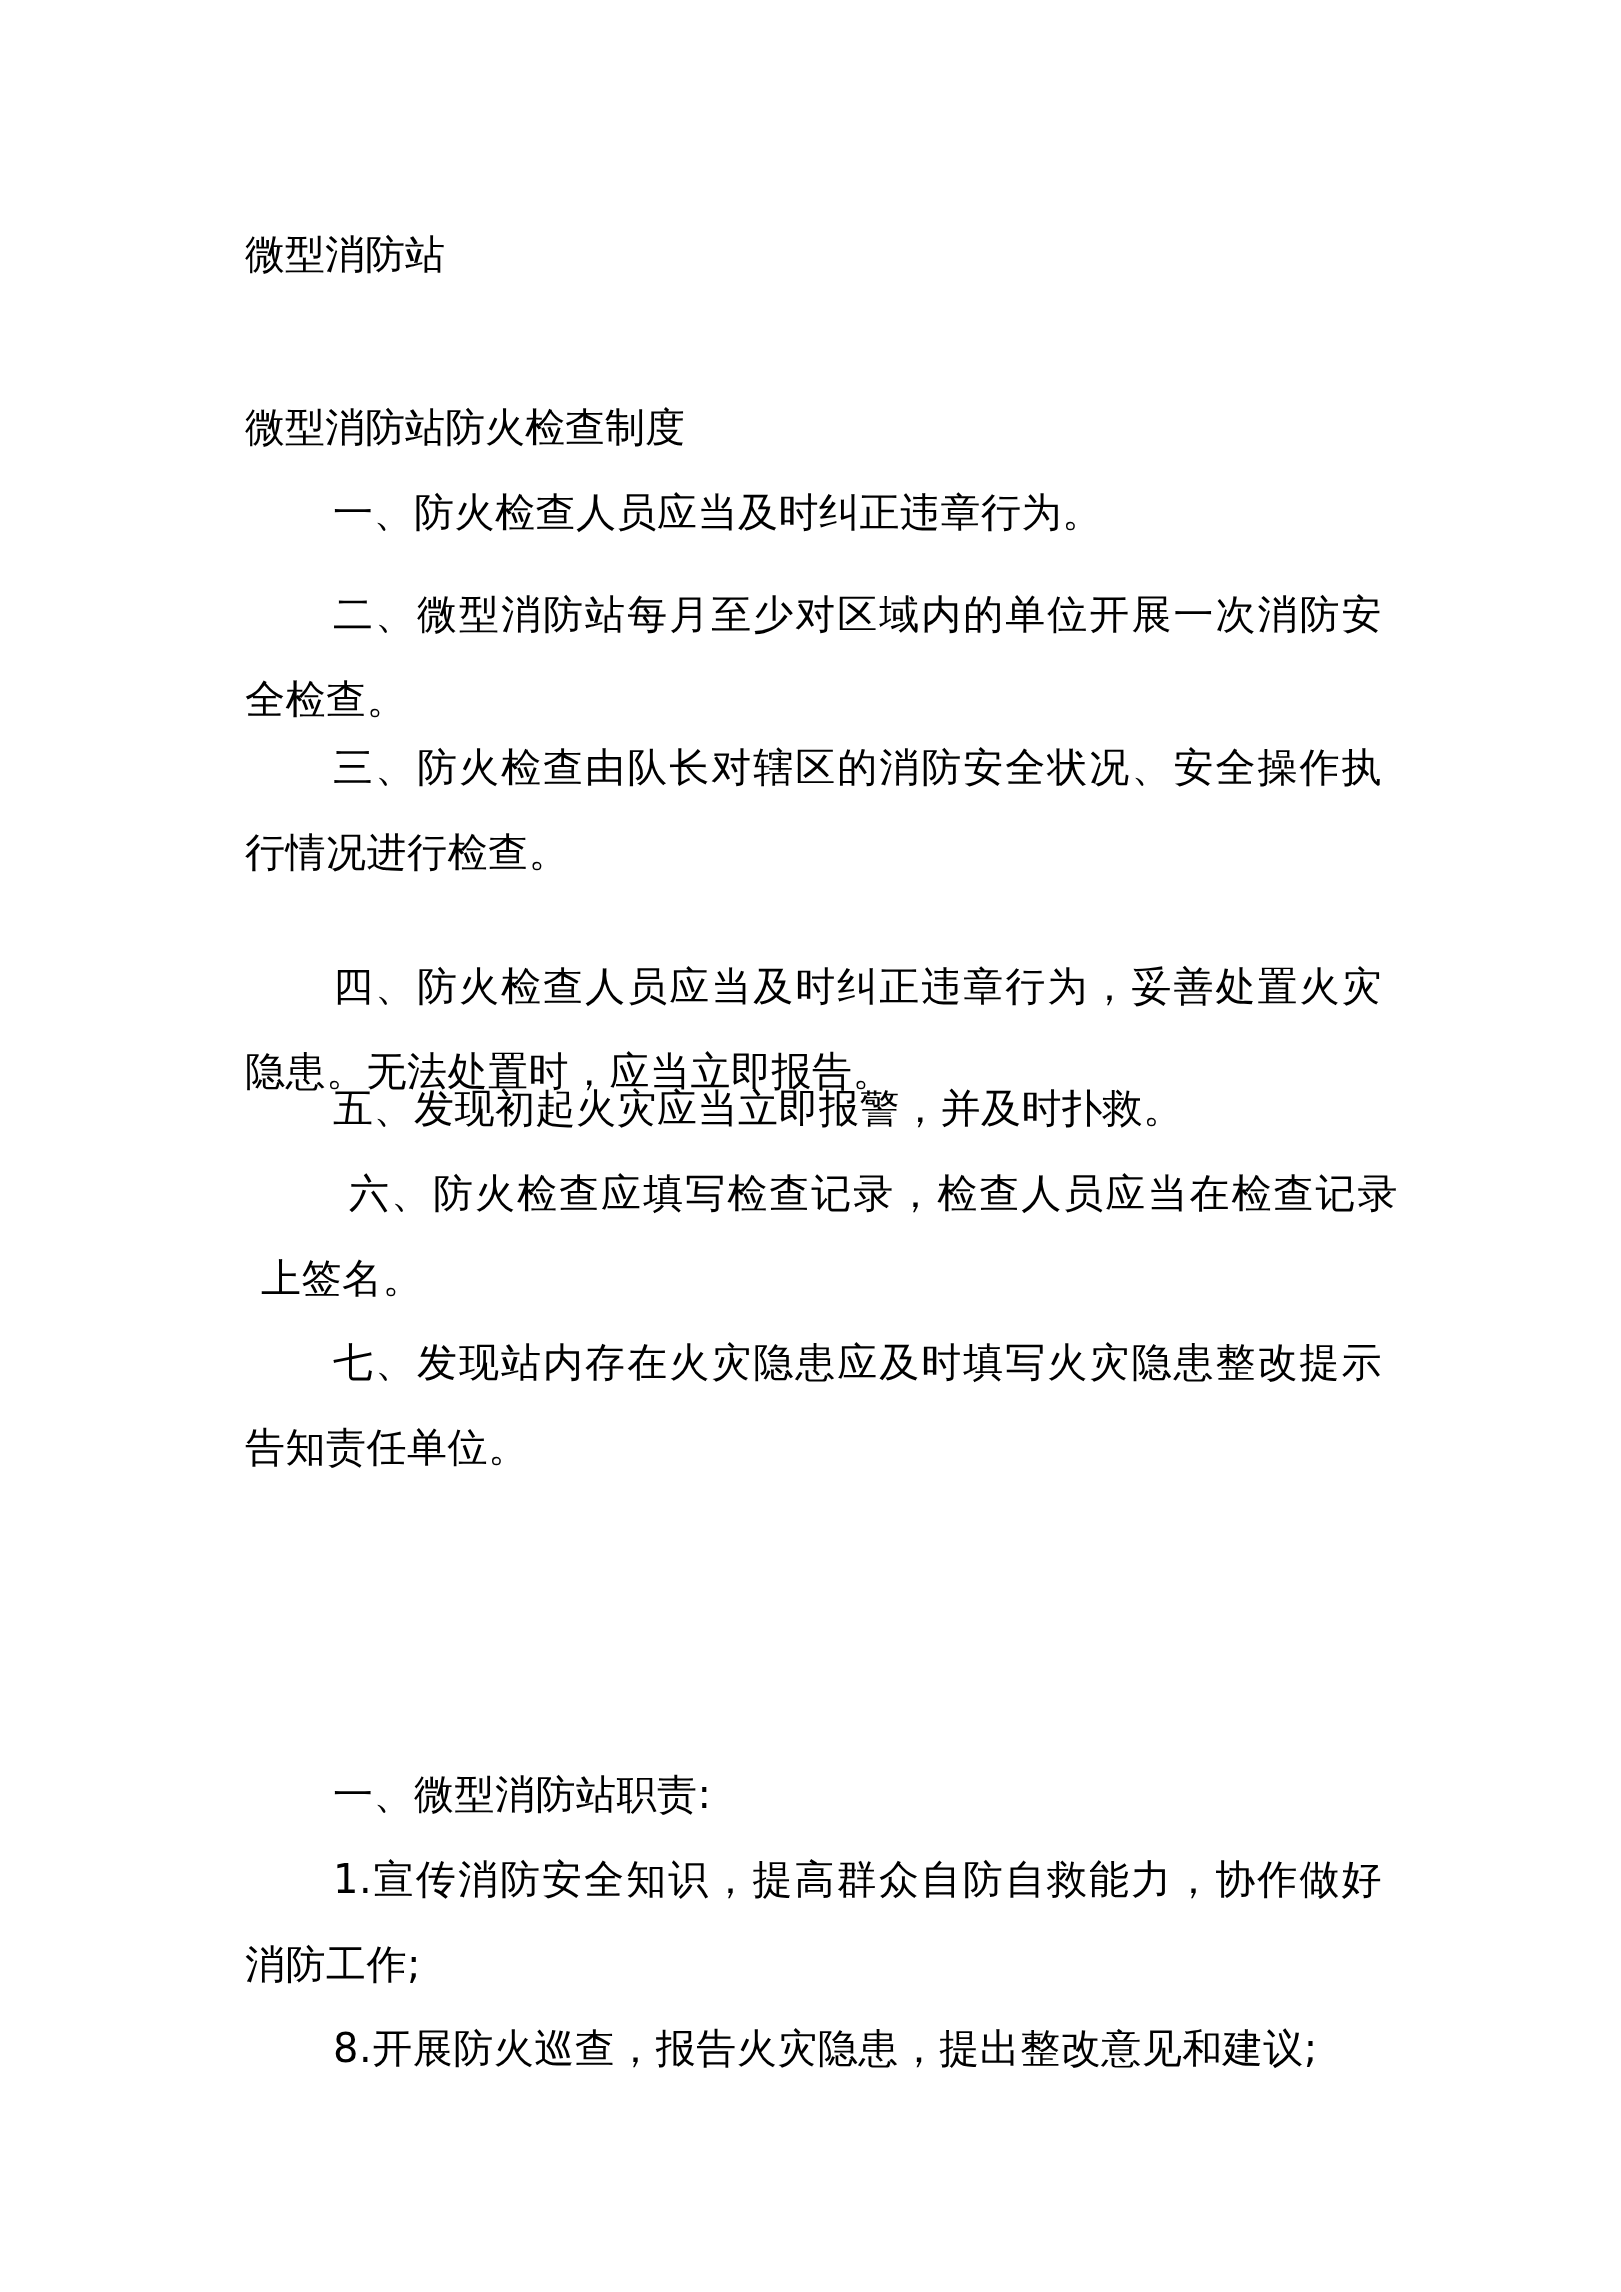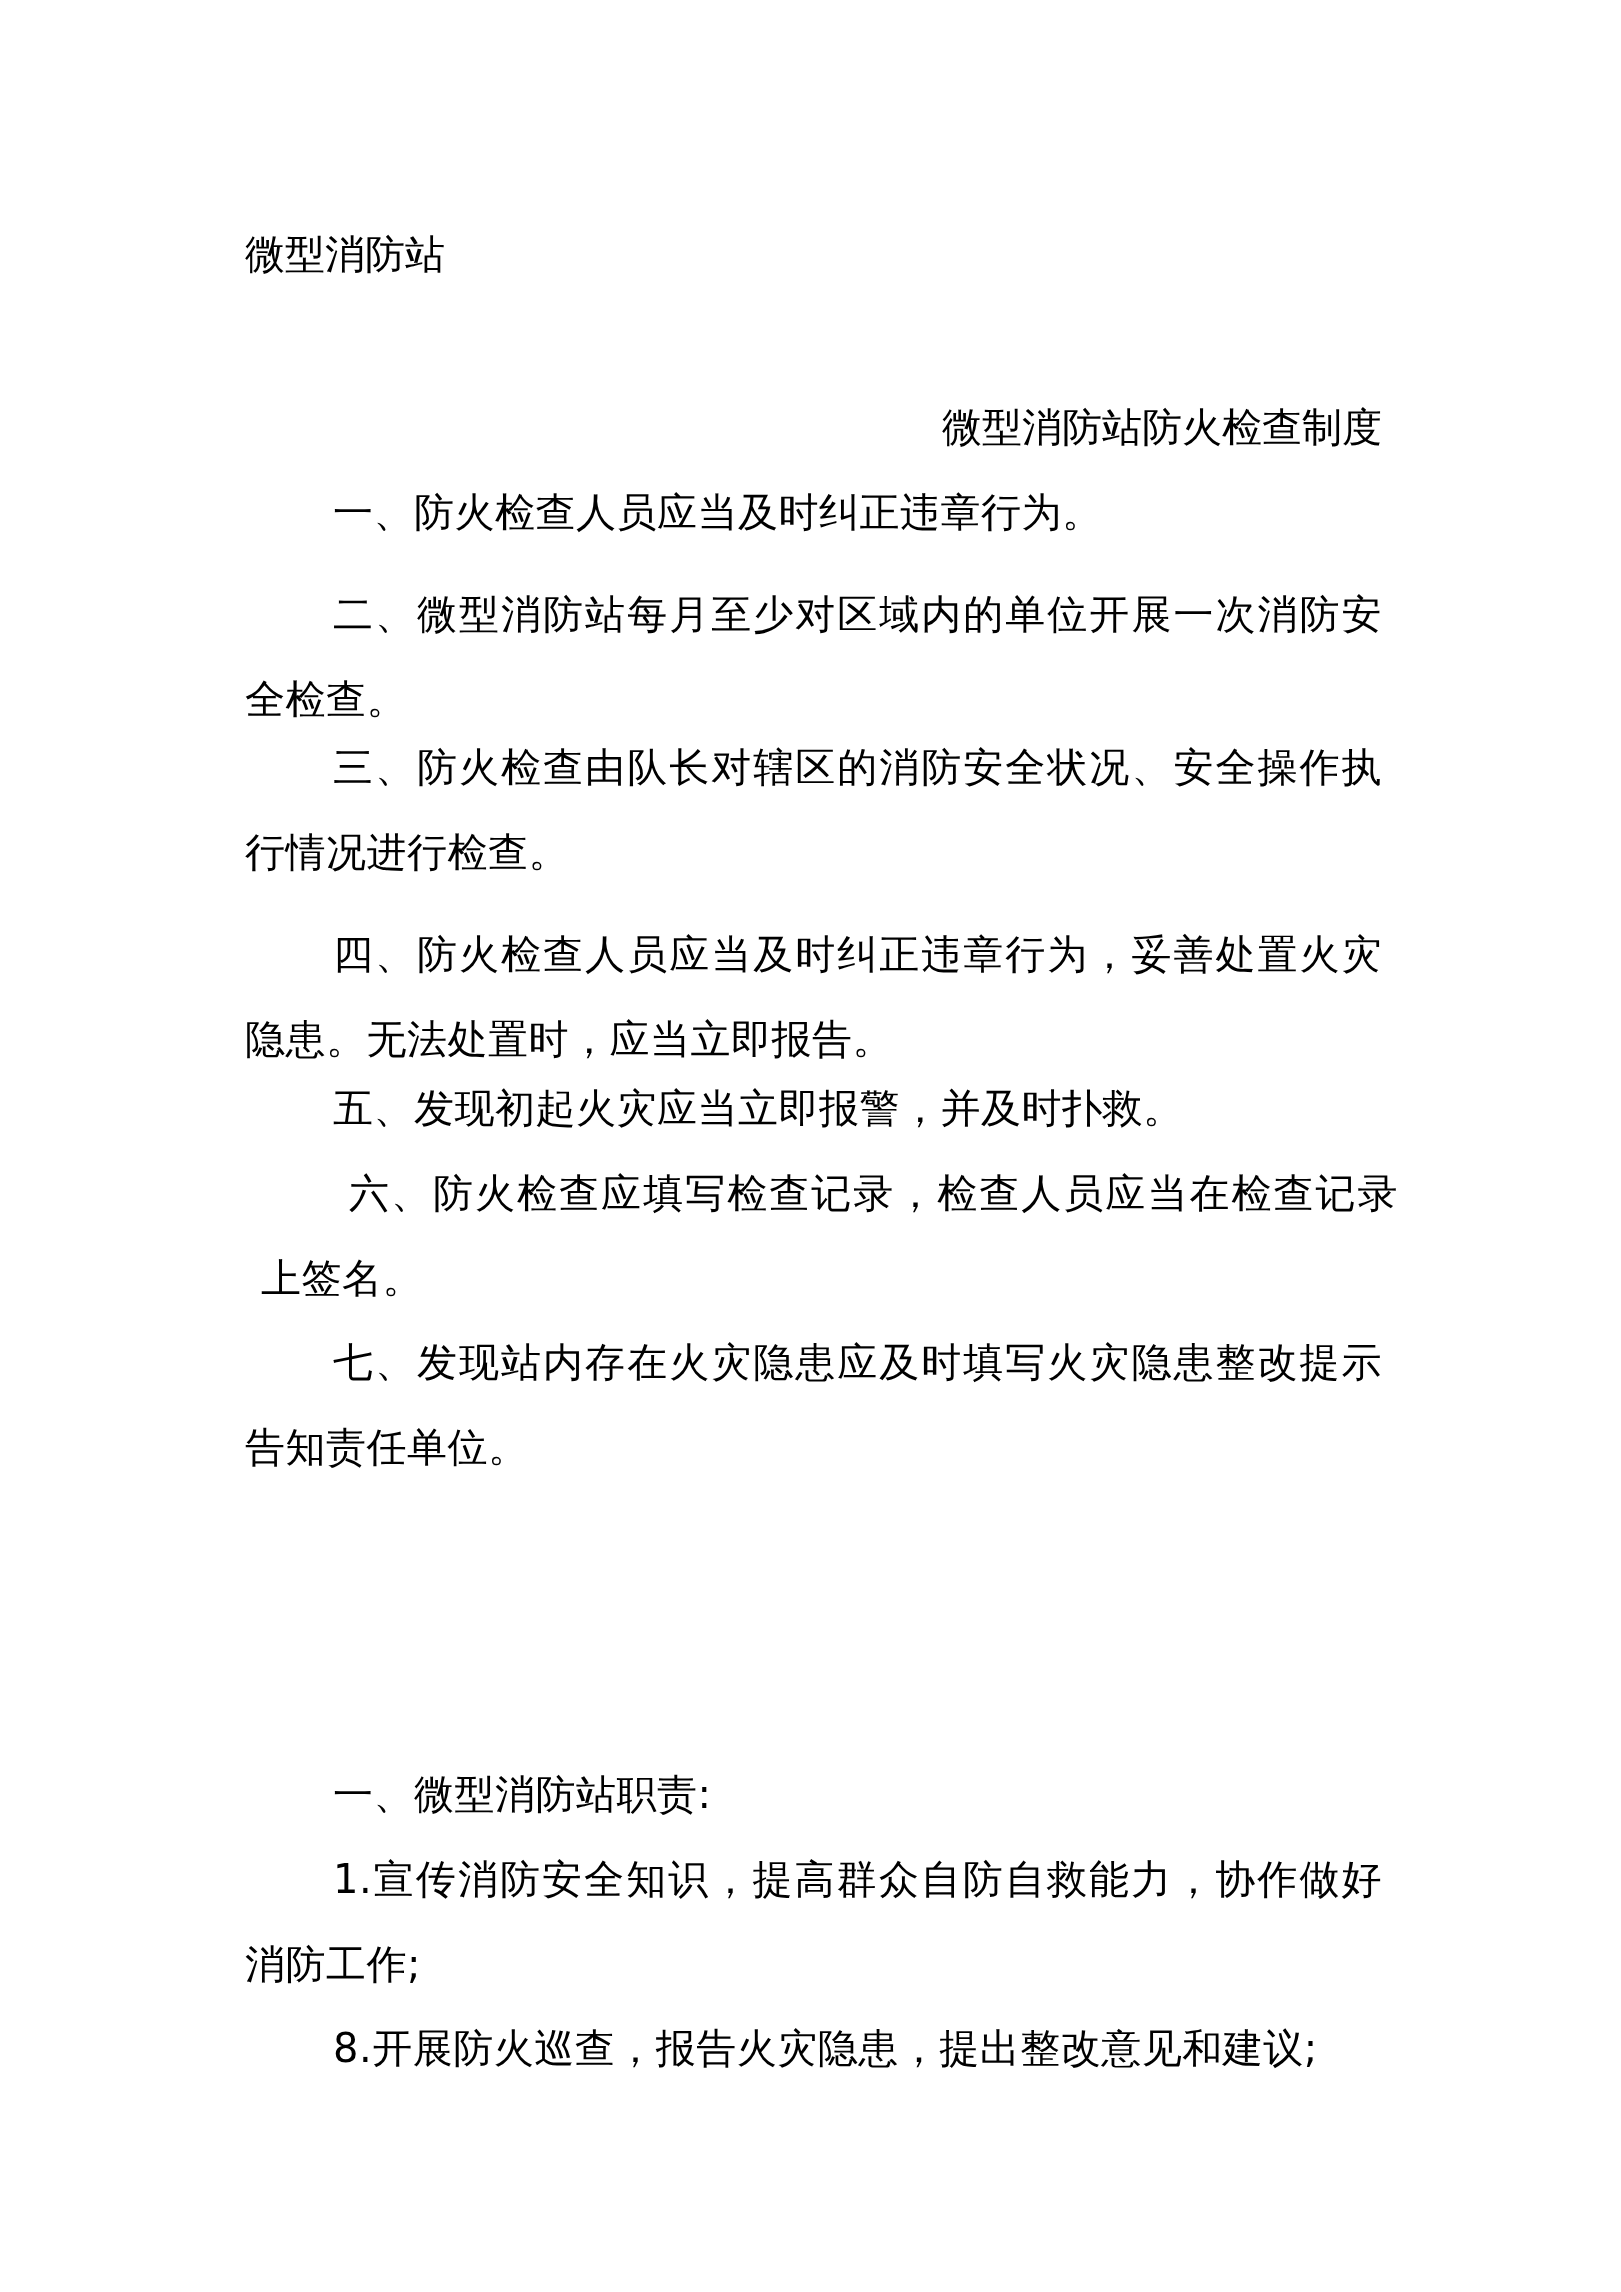--- a/index.html
+++ b/index.html
@@ -27,21 +27,21 @@
     left: 0;
     top: 227px;
     font-size: 40px;
     line-height: 55px;
     white-space: nowrap;
   }
   .section-title {
     position: absolute;
     left: 0;
     width: 1137px;
-    text-align: right;
+    text-align: left;
     font-size: 40px;
     line-height: 55px;
     white-space: nowrap;
   }
   .para {
     position: absolute;
     left: 0;
     width: 1137px;
     font-size: 40px;
     line-height: 85px;
@@ -55,21 +55,21 @@
 
 <div class="page">
 
   <div class="doc-header">微型消防站</div>
 
   <div class="section-title" style="top:400px;">微型消防站防火检查制度</div>
 
   <div class="para" style="top:470px;">一、防火检查人员应当及时纠正违章行为。</div>
   <div class="para" style="top:572px;">二、微型消防站每月至少对区域内的单位开展一次消防安全检查。</div>
   <div class="para" style="top:725px;">三、防火检查由队长对辖区的消防安全状况、安全操作执行情况进行检查。</div>
-  <div class="para" style="top:912px;">四、防火检查人员应当及时纠正违章行为，妥善处置火灾隐患。无法处置时，应当立即报告。</div>
+  <div class="para" style="top:944px;">四、防火检查人员应当及时纠正违章行为，妥善处置火灾隐患。无法处置时，应当立即报告。</div>
   <div class="para" style="top:1066px;">五、发现初起火灾应当立即报警，并及时扑救。</div>
   <div class="para" style="top:1151px;margin-left:16px;">六、防火检查应填写检查记录，检查人员应当在检查记录上签名。</div>
   <div class="para" style="top:1320px;">七、发现站内存在火灾隐患应及时填写火灾隐患整改提示告知责任单位。</div>
 
 
   <div class="para" style="top:1752px;">一、微型消防站职责:</div>
   <div class="para" style="top:1837px;">1.宣传消防安全知识，提高群众自防自救能力，协作做好消防工作;</div>
   <div class="para" style="top:2006px;">8.开展防火巡查，报告火灾隐患，提出整改意见和建议;</div>
 
 </div>

